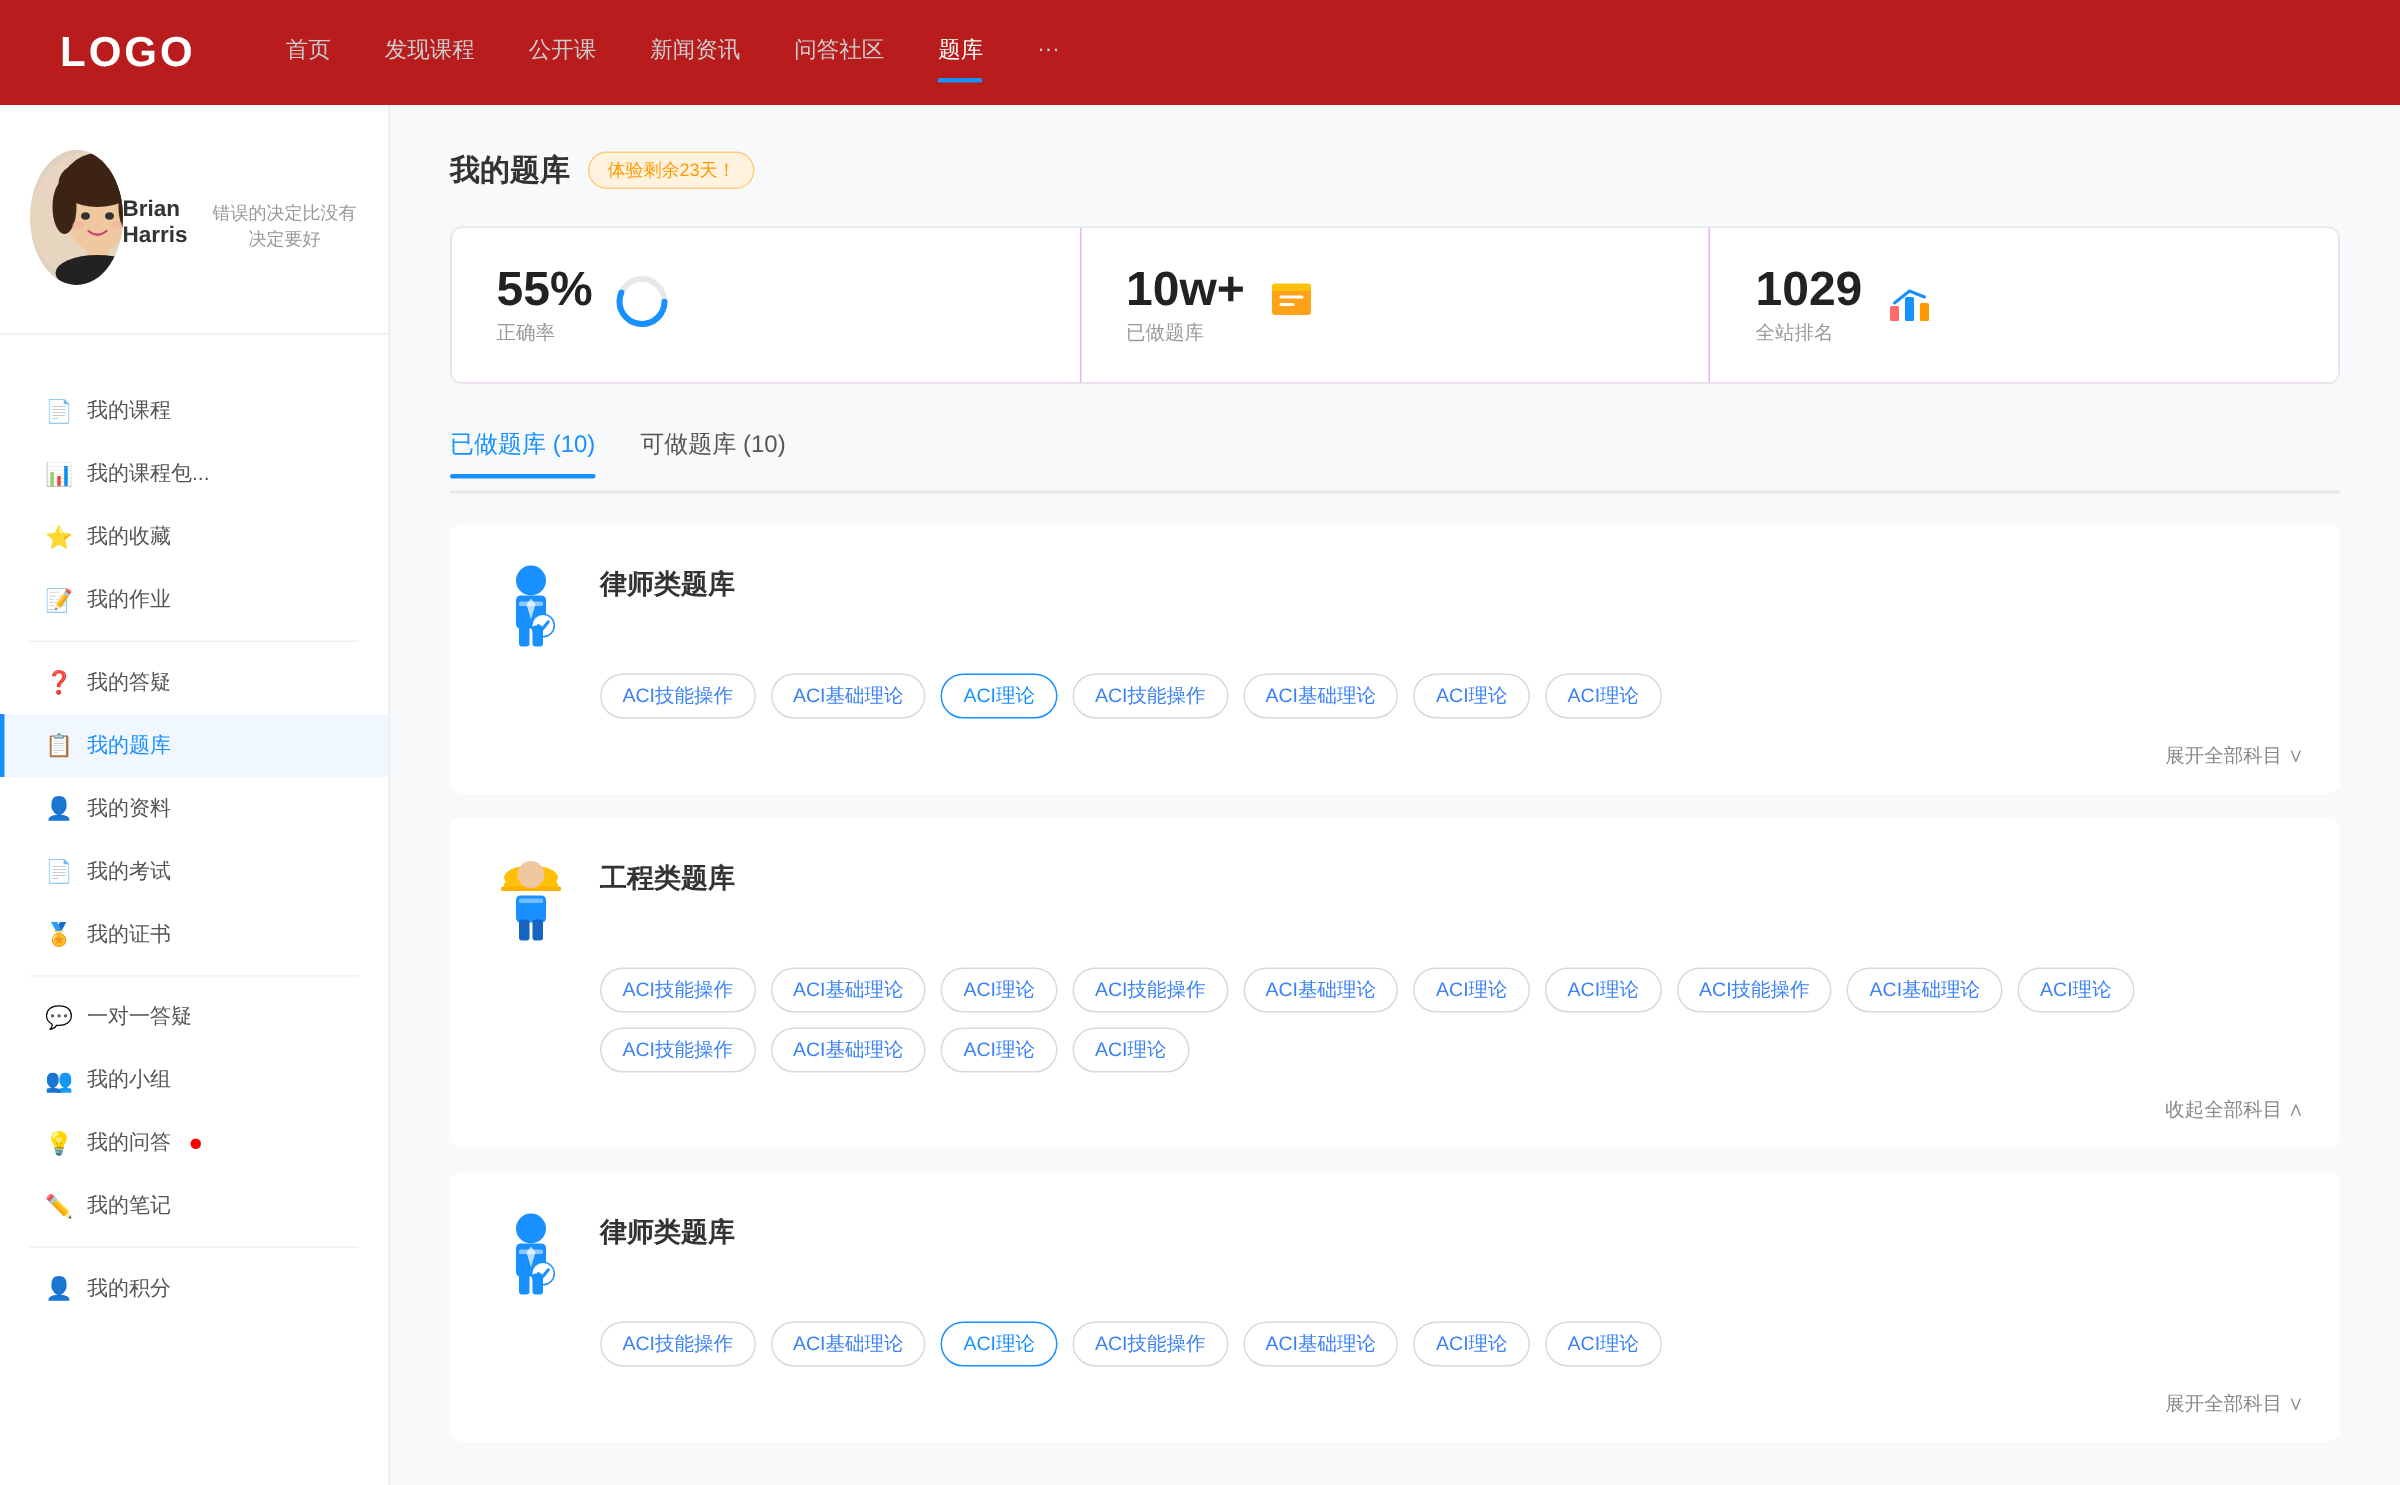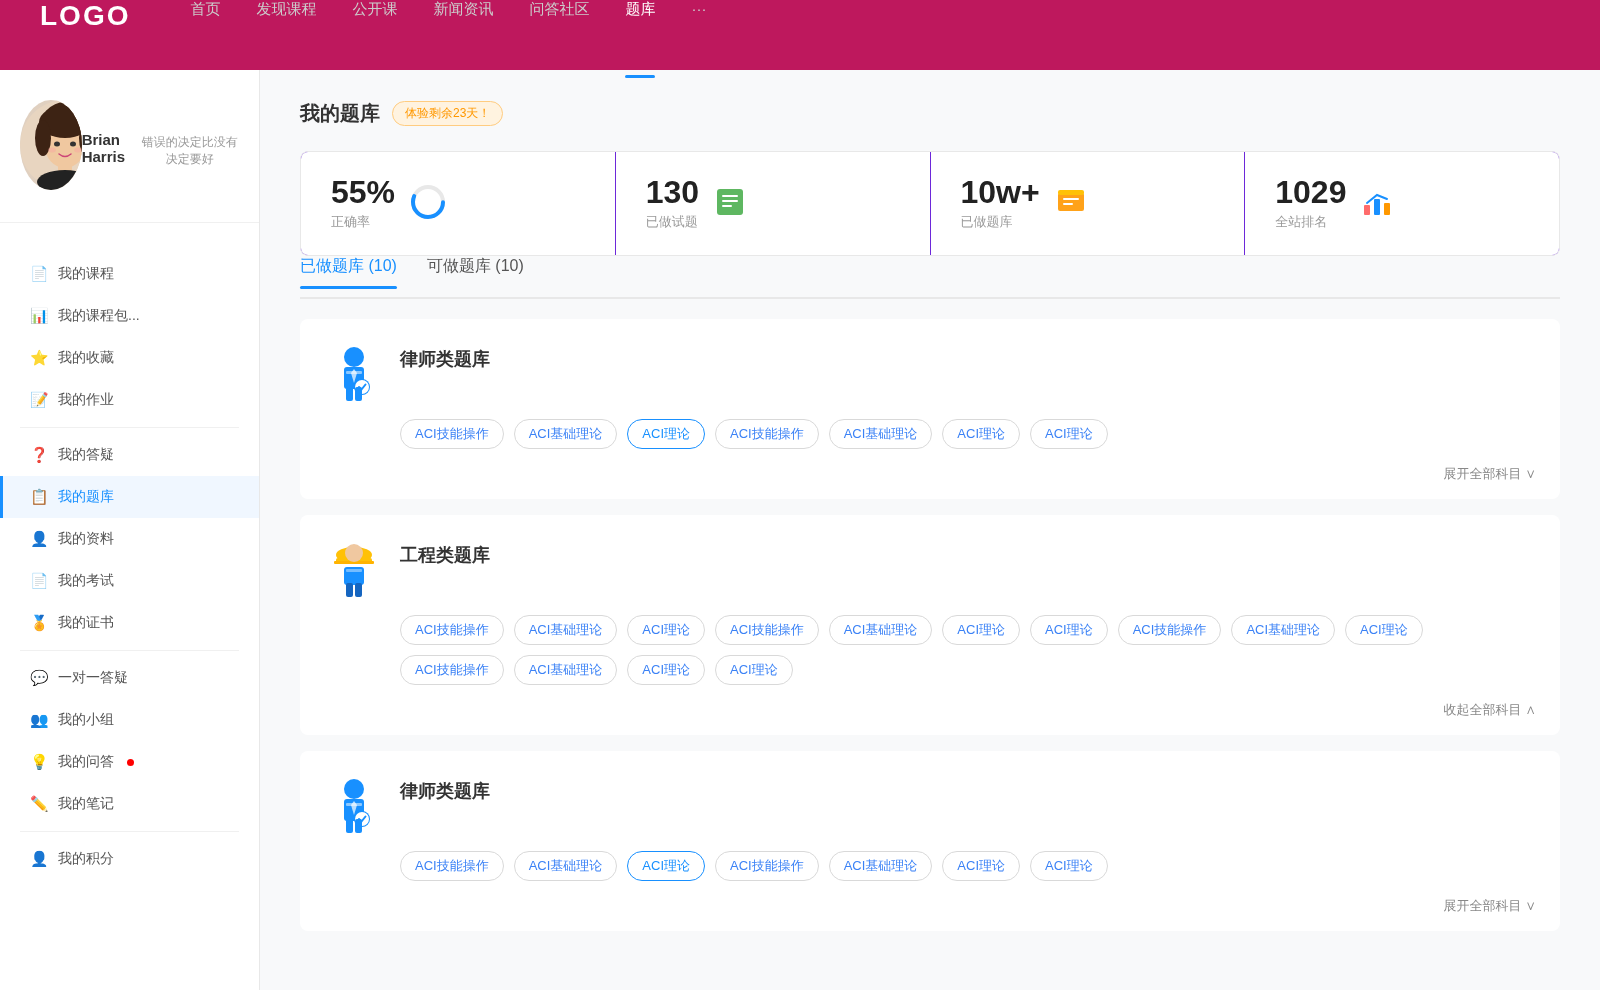--- a/index.html
+++ b/index.html
@@ -1,22 +1,23 @@
 <!DOCTYPE html>
 <html><head>
   <meta charset="utf-8">
   <style>
     * { box-sizing: border-box; margin: 0; padding: 0; }
     body { font-family: 'PingFang SC', 'Microsoft YaHei', sans-serif; background: #f5f5f5; color: #333; }
 
     
     .top-nav {
-      background: #be185d;
+      background: #b91c1c;
       height: 70px;
       display: flex;
+      align-items: center;
       padding: 0 40px;
       position: relative;
       z-index: 10;
     }
     .nav-logo {
       color: #fff;
       font-size: 28px;
       font-weight: bold;
       letter-spacing: 2px;
       margin-right: 60px;
@@ -184,24 +185,25 @@
       border: 1px solid #ffcc80;
       border-radius: 20px;
       padding: 3px 12px;
       font-size: 12px;
     }
 
     
     .stats-row {
       display: flex;
       gap: 1px;
-      background: #6d28d9;
+      background: #f0abfc;
       border: 1px solid #e8e8e8;
       border-radius: 8px;
       overflow: hidden;
+      margin-bottom: 30px;
     }
     .stat-card {
       flex: 1;
       background: #fff;
       padding: 24px 30px;
       display: flex;
       align-items: center;
       gap: 14px;
     }
     .stat-value {
@@ -444,34 +446,20 @@
     <div class="stats-row">
       <div class="stat-card">
         <div>
           <div class="stat-value">55%</div>
           <div class="stat-label">正确率</div>
         </div>
         <div>
           <svg width="38" height="38" viewBox="0 0 38 38">
             <circle cx="19" cy="19" r="15" fill="none" stroke="#e8e8e8" stroke-width="4"></circle>
             <circle cx="19" cy="19" r="15" fill="none" stroke="#1890ff" stroke-width="4" stroke-dasharray="52.7 94.2" stroke-dashoffset="-23.6" stroke-linecap="round" transform="rotate(-90 19 19)"></circle>
-          </svg>
-        </div>
-      </div>
-      <div class="stat-card">
-        <div>
-          <div class="stat-value">130</div>
-          <div class="stat-label">已做试题</div>
-        </div>
-        <div>
-          <svg width="34" height="34" viewBox="0 0 34 34">
-            <rect x="4" y="4" width="26" height="26" rx="3" fill="#4caf50" opacity="0.9"></rect>
-            <rect x="9" y="10" width="16" height="2" rx="1" fill="white"></rect>
-            <rect x="9" y="15" width="16" height="2" rx="1" fill="white"></rect>
-            <rect x="9" y="20" width="10" height="2" rx="1" fill="white"></rect>
           </svg>
         </div>
       </div>
       <div class="stat-card">
         <div>
           <div class="stat-value">10w+</div>
           <div class="stat-label">已做题库</div>
         </div>
         <div>
           <svg width="34" height="34" viewBox="0 0 34 34">

